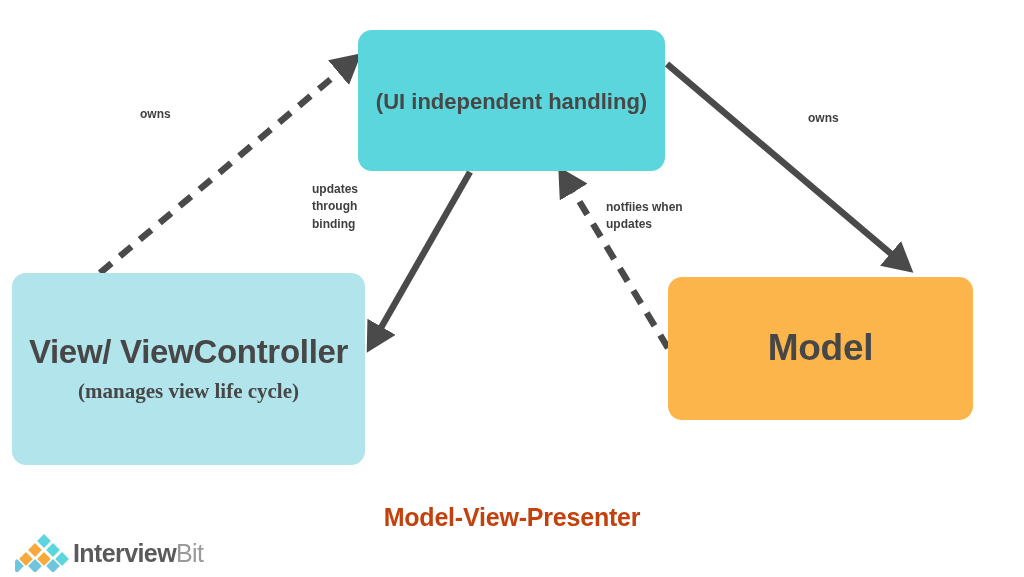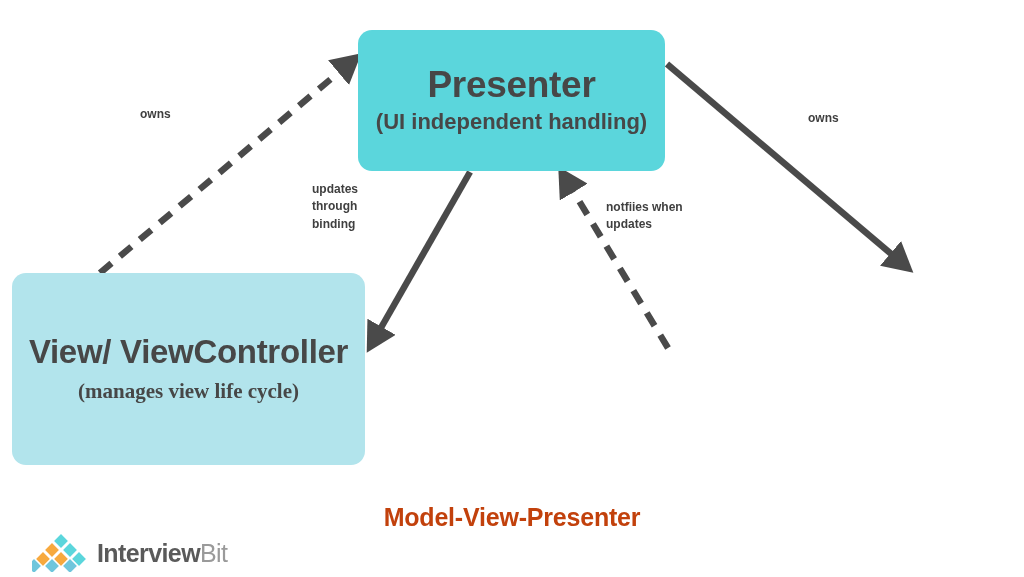--- a/index.html
+++ b/index.html
@@ -109,25 +109,25 @@
     width: 1024px;
     text-align: center;
     font-size: 25px;
     font-weight: bold;
     color: #c2410c;
     letter-spacing: -0.2px;
   }
 
   #logo {
     position: absolute;
-    left: 32px;
+    left: 15px;
     top: 534px;
     display: flex;
     align-items: center;
-    gap: 10px;
+    gap: 3px;
     text-align: right;
   }
   #logo-mark { display: block; }
   #logo-text {
     font-size: 25px;
     letter-spacing: -0.6px;
     white-space: nowrap;
   }
   .logo-bold   { font-weight: bold; color: #5a5a5a; }
   .logo-light  { font-weight: normal; color: #9a9a9a; }
@@ -151,31 +151,33 @@
     <line x1="470" y1="172" x2="378" y2="333" stroke="#4a4a4a" stroke-width="6.5" stroke-linecap="butt" marker-end="url(#arrowhead)"></line>
 
      Model --&gt;
     <line x1="667" y1="64" x2="896" y2="258" stroke="#4a4a4a" stroke-width="6.5" stroke-linecap="butt" marker-end="url(#arrowhead)"></line>
 
      Presenter --&gt;
     <line x1="668" y1="348" x2="570" y2="186" stroke="#4a4a4a" stroke-width="6.5" stroke-dasharray="15 11" stroke-linecap="butt" marker-end="url(#arrowhead)"></line>
   </svg>
 
   <div class="node" id="node-presenter">
-    <div class="node-title">Presenter</div>
     <div class="node-sub">(UI independent
 handling)</div>
   </div>
 
   <div class="node" id="node-view">
     <div class="node-title">View/
 ViewController</div>
     <div class="node-sub">(manages view life cycle)</div>
   </div>
 
+  <div class="node" id="node-model">
+    <div class="node-title">Model</div>
+  </div>
 
   <div class="edge-label" id="label-owns-left">owns</div>
   <div class="edge-label" id="label-updates">updates
 through
 binding</div>
   <div class="edge-label" id="label-owns-right">owns</div>
   <div class="edge-label" id="label-notifies">notfiies when
 updates</div>
 
   <div id="caption">Model-View-Presenter</div>

